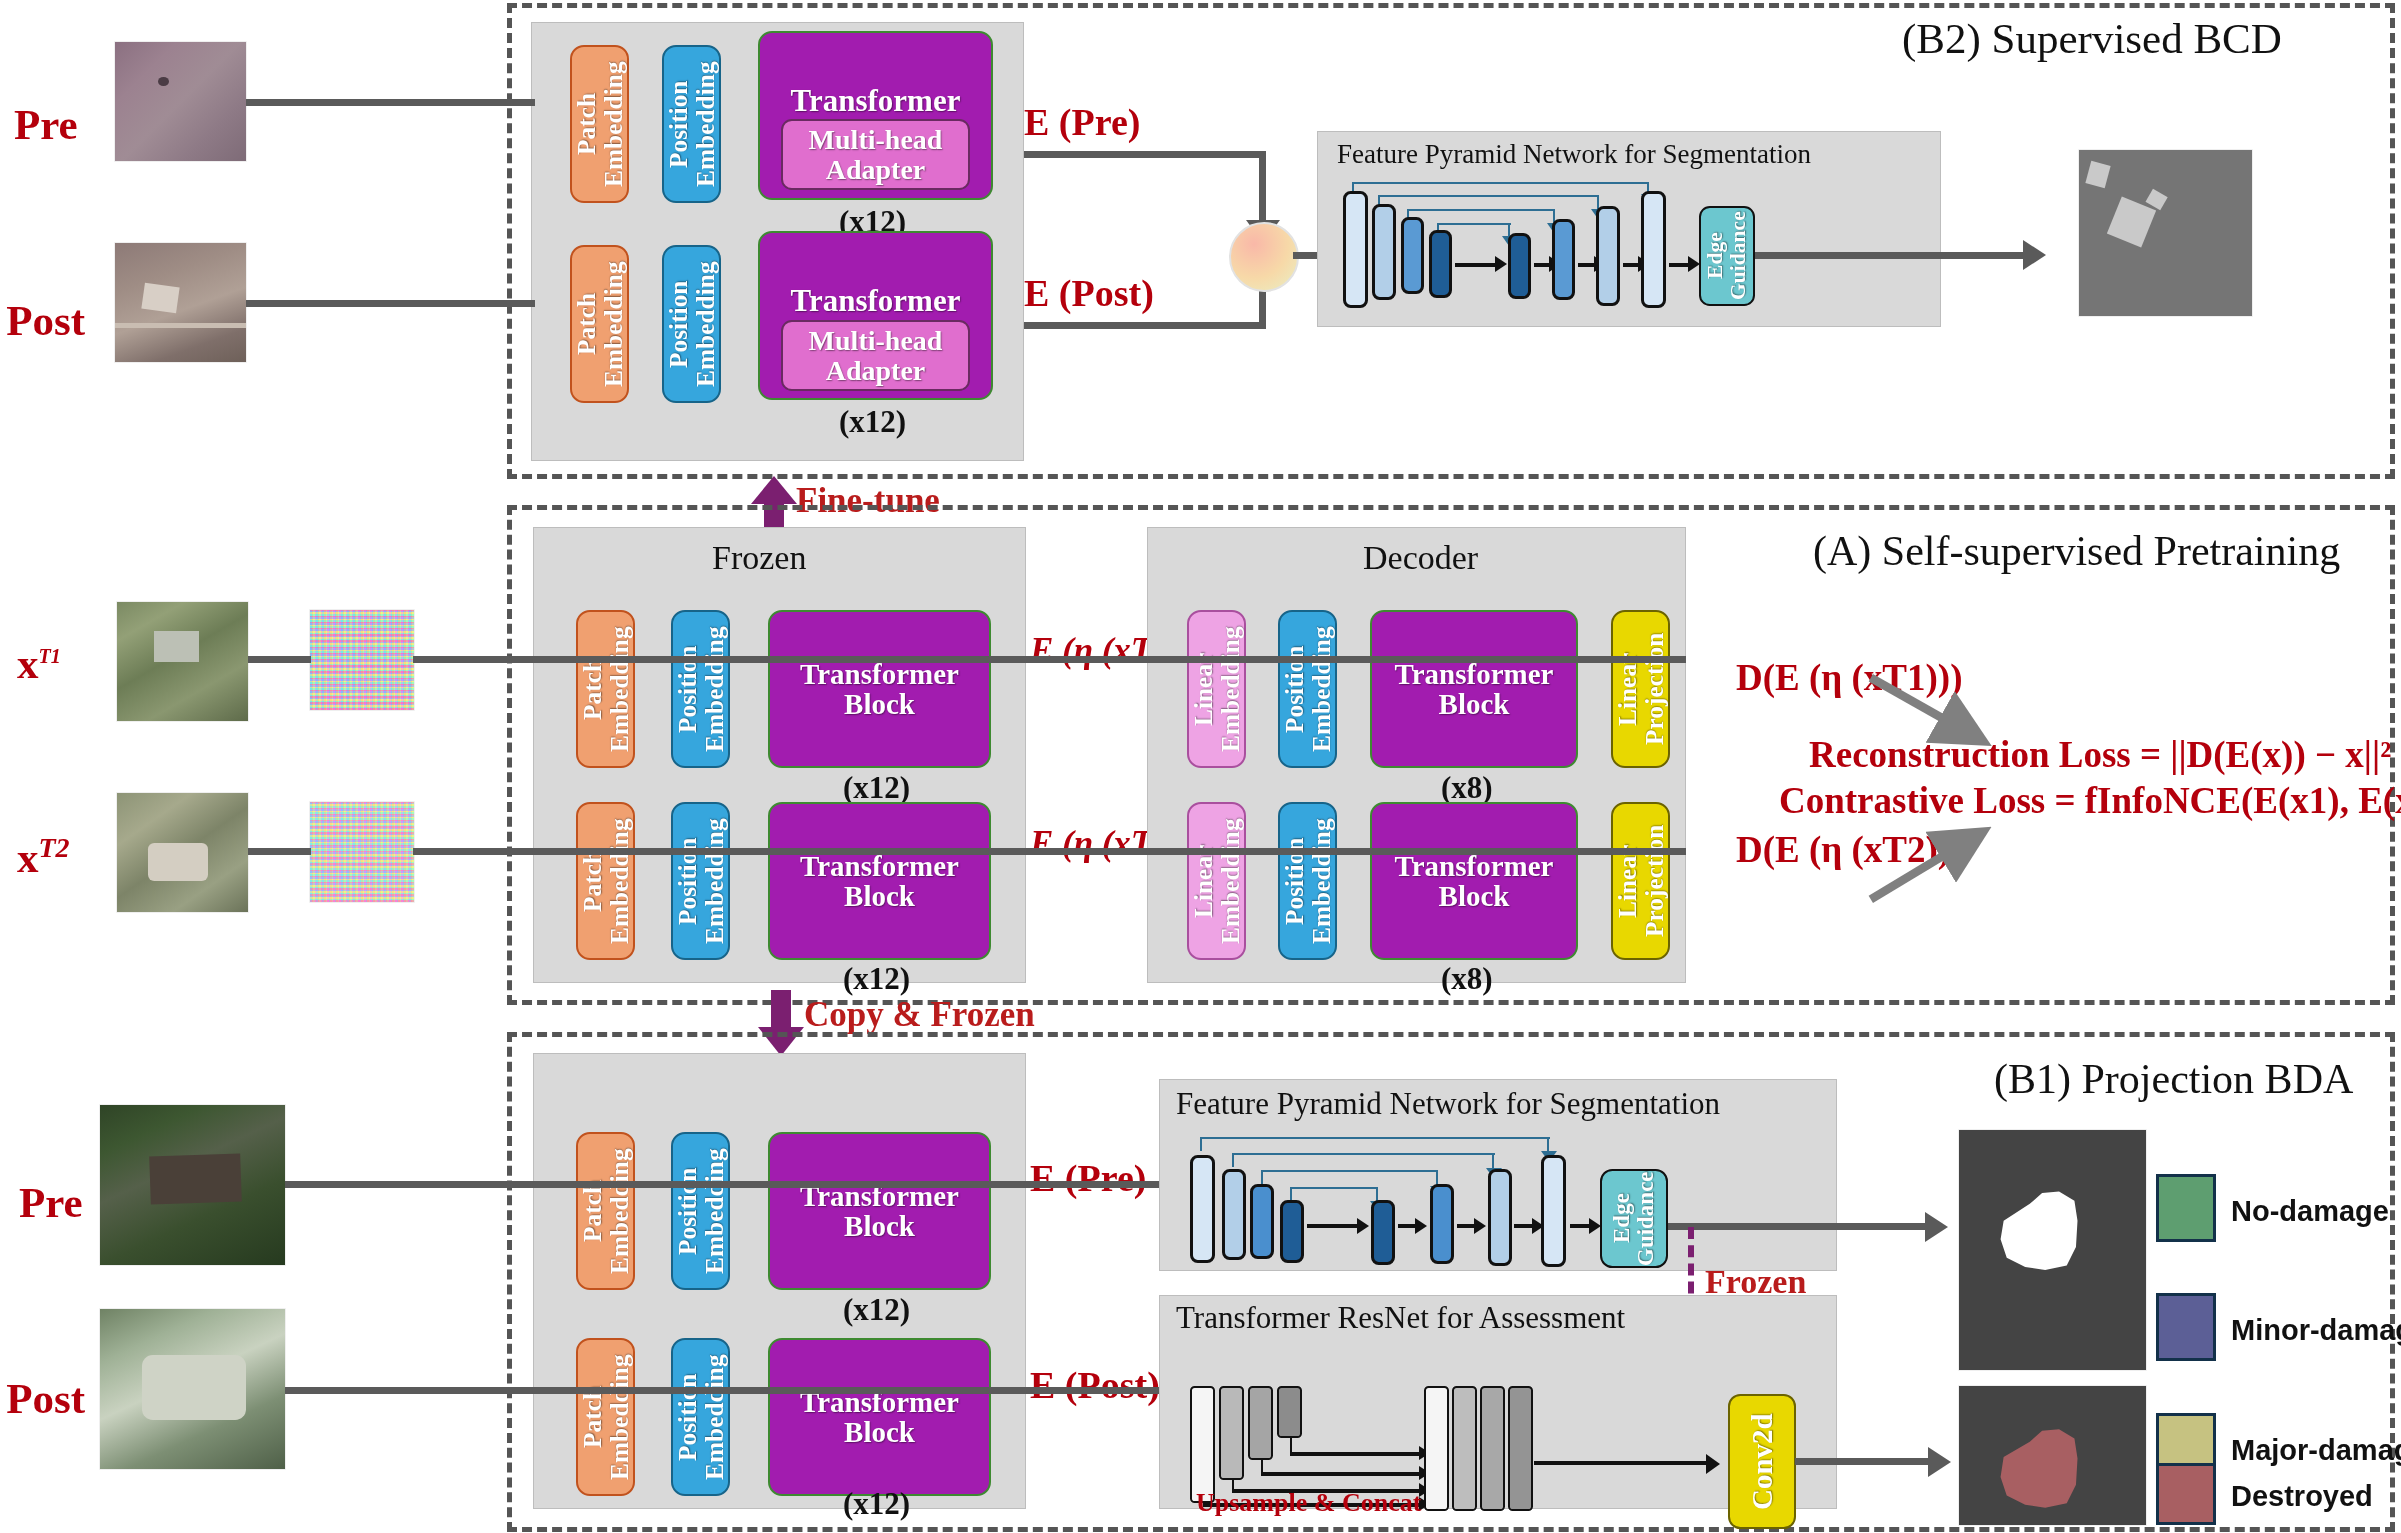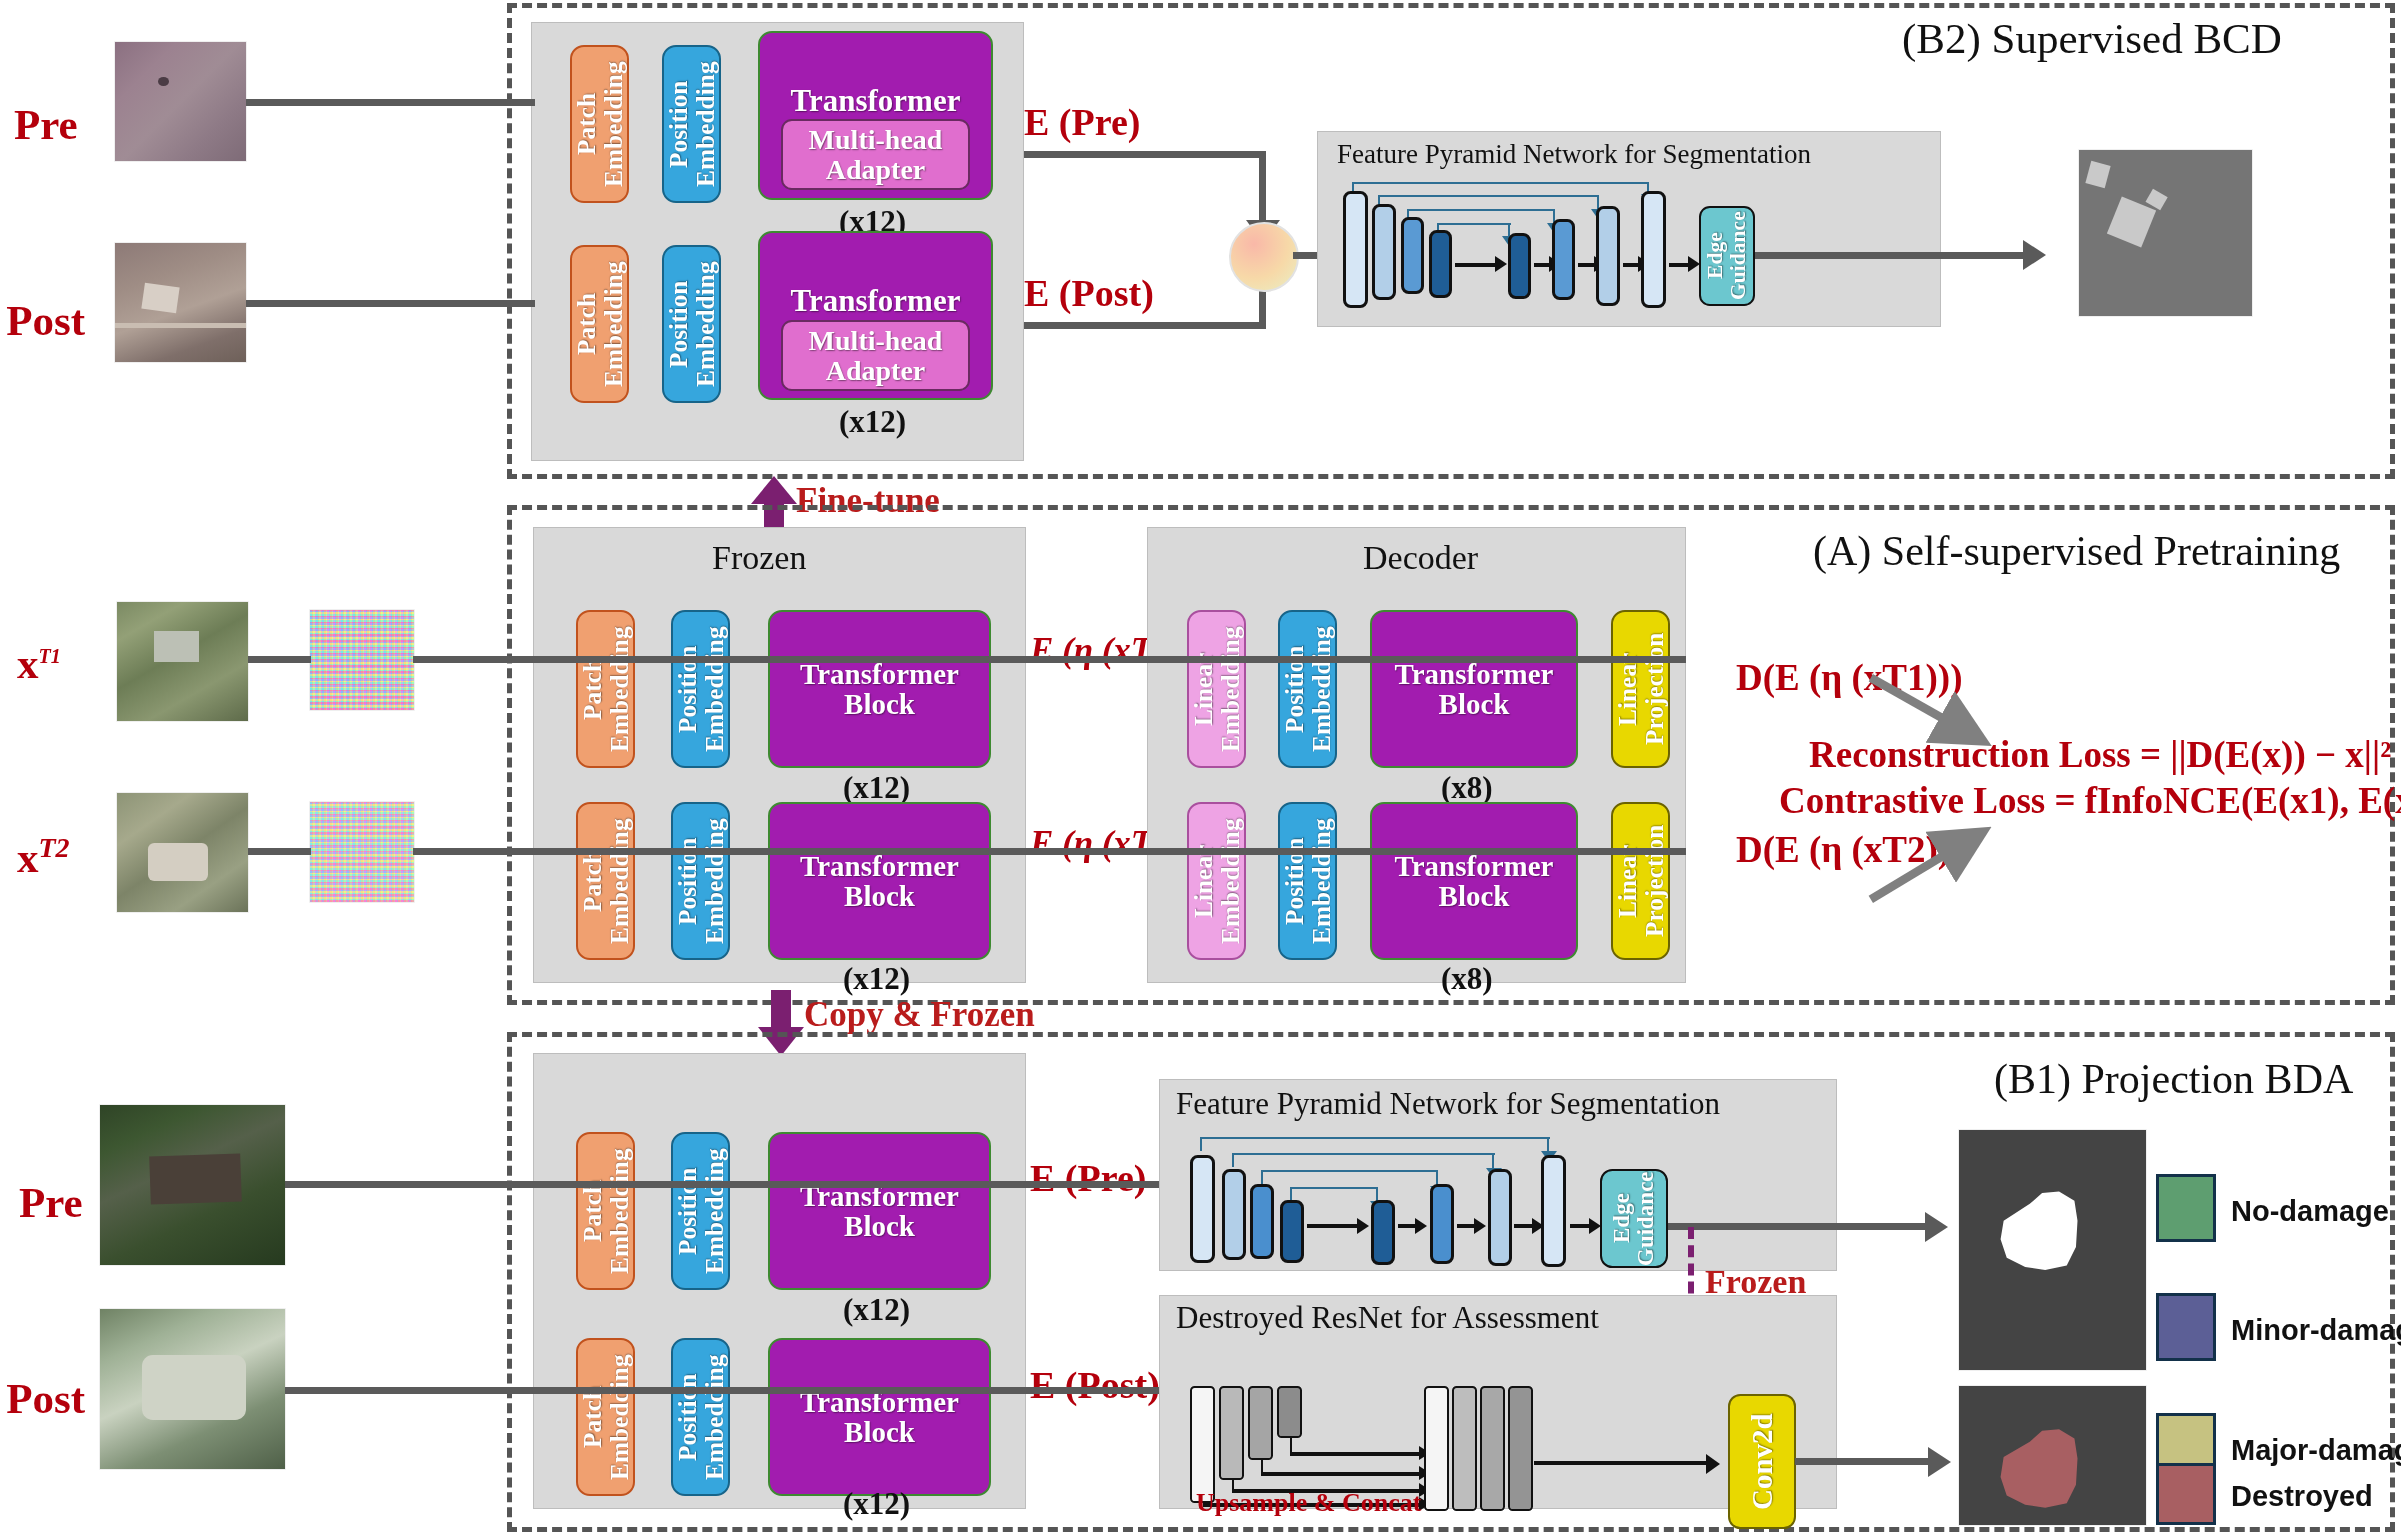--- a/index.html
+++ b/index.html
@@ -343,21 +343,21 @@
 Guidance</div>
 
 <div class="hline" style="left:1668px;top:1223px;width:262px;"></div>
 <div class="abs" style="left:1925px;top:1212px;width:0;height:0;border-top:15.4px solid transparent;border-bottom:15.4px solid transparent;border-left:23px solid #5a5a5a;"></div>
 
 <div class="abs" style="left:1688px;top:1227px;width:0;border-left:6.2px dashed #7b1f70;height:194px;"></div>
 <div class="abs" style="left:1676px;top:1415px;width:0;height:0;border-left:14px solid transparent;border-right:14px solid transparent;border-top:20px solid #7b1f70;"></div>
 <div class="lbl purple" style="left:1705px;top:1263px;font-size:34px;">Frozen</div>
 
 <div class="graybox" style="left:1159px;top:1295px;width:678px;height:214px;"></div>
-<div class="secttl" style="left:1176px;top:1300px;font-size:31px;">Destroyed ResNet for Assessment</div>
+<div class="secttl" style="left:1176px;top:1300px;font-size:31px;">Transformer ResNet for Assessment</div>
 
 <div class="rbar" style="left:1190px;top:1386px;width:25px;height:117px;background:#f5f5f5;"></div>
 <div class="rbar" style="left:1219px;top:1386px;width:25px;height:94px;background:#b9b9b9;"></div>
 <div class="rbar" style="left:1248px;top:1386px;width:25px;height:74px;background:#a5a5a5;"></div>
 <div class="rbar" style="left:1277px;top:1386px;width:25px;height:52px;background:#8c8c8c;"></div>
 
 <div class="abs" style="left:1290px;top:1437px;width:1.5px;height:17px;background:#111;"></div>
 <div class="thin" style="left:1290px;top:1452px;width:131px;"></div>
 <div class="abs" style="left:1419px;top:1446px;width:0;height:0;border-top:7.7px solid transparent;border-bottom:7.7px solid transparent;border-left:11.5px solid #111;"></div>
 

